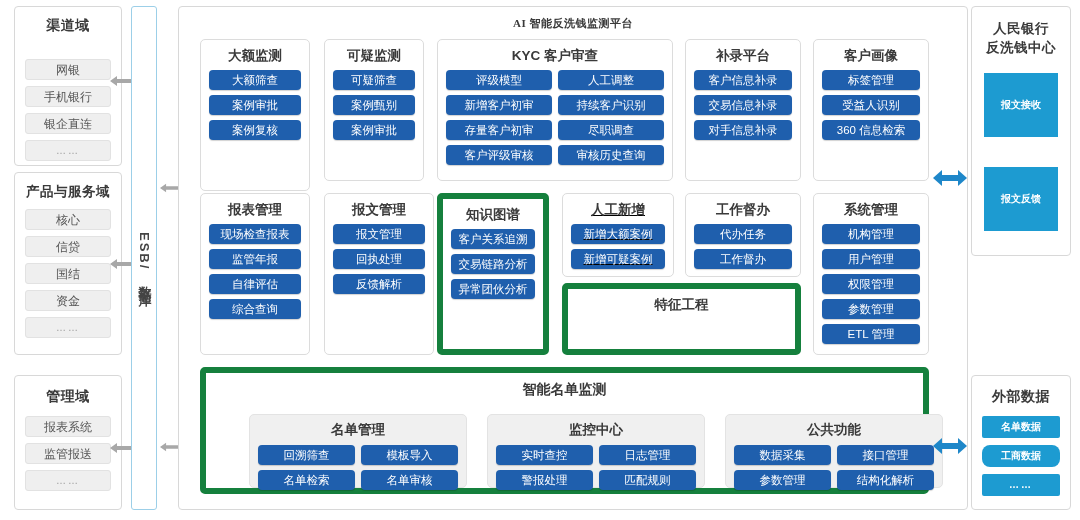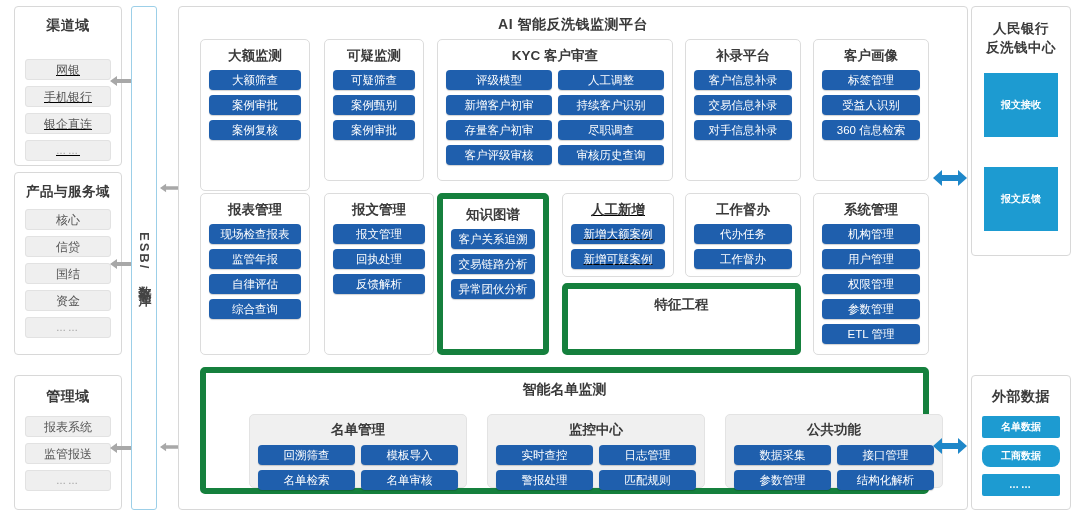--- a/index.html
+++ b/index.html
@@ -113,21 +113,21 @@
   .arrow { position: absolute; }
   .arrow svg { display: block; }
 </style>
 </head>
 <body>
 
 <div id="root">
 
   <div class="panel" style="left:14px; top:6px; width:108px; height:160px;">
     <div class="panel-title" style="font-size:14px; margin-top:10px; margin-bottom:8px;">渠道域</div>
-    <div style="padding:16px 10px;text-decoration:underline;">
+    <div style="padding:16px 10px;">
       <div class="grey-item">网银</div>
       <div class="grey-item">手机银行</div>
       <div class="grey-item">银企直连</div>
       <div class="grey-item dots">……</div>
     </div>
   </div>
 
   <div class="panel" style="left:14px; top:172px; width:108px; height:183px;">
     <div class="panel-title" style="font-size:13.5px; margin-top:10px; margin-bottom:8px;">产品与服务域</div>
     <div style="padding:0 10px;">
@@ -174,21 +174,21 @@
     </svg>
   </div>
   <div class="arrow" style="left:160px; top:440px;">
     <svg width="26" height="14" viewBox="0 0 30 16">
       <path d="M0 8 L7 3 L7 6 L23 6 L23 3 L30 8 L23 13 L23 10 L7 10 L7 13 Z" fill="#a8a8a8"></path>
     </svg>
   </div>
 
   <div class="panel" style="left:178px; top:6px; width:790px; height:504px;">
 
-    <div class="panel-title" style="font-size:14px; margin-top:9px;">AI 智能反洗钱监测平台</div>
+    <div class="panel-title" style="font-size:11px; margin-top:9px;font-family:Liberation Serif, serif;">AI 智能反洗钱监测平台</div>
 
     <div class="card" style="left:21px; top:32px; width:110px; height:152px;">
       <div class="card-title">大额监测</div>
       <div class="card-body">
         <div class="btn">大额筛查</div>
         <div class="btn">案例审批</div>
         <div class="btn">案例复核</div>
       </div>
     </div>
 

